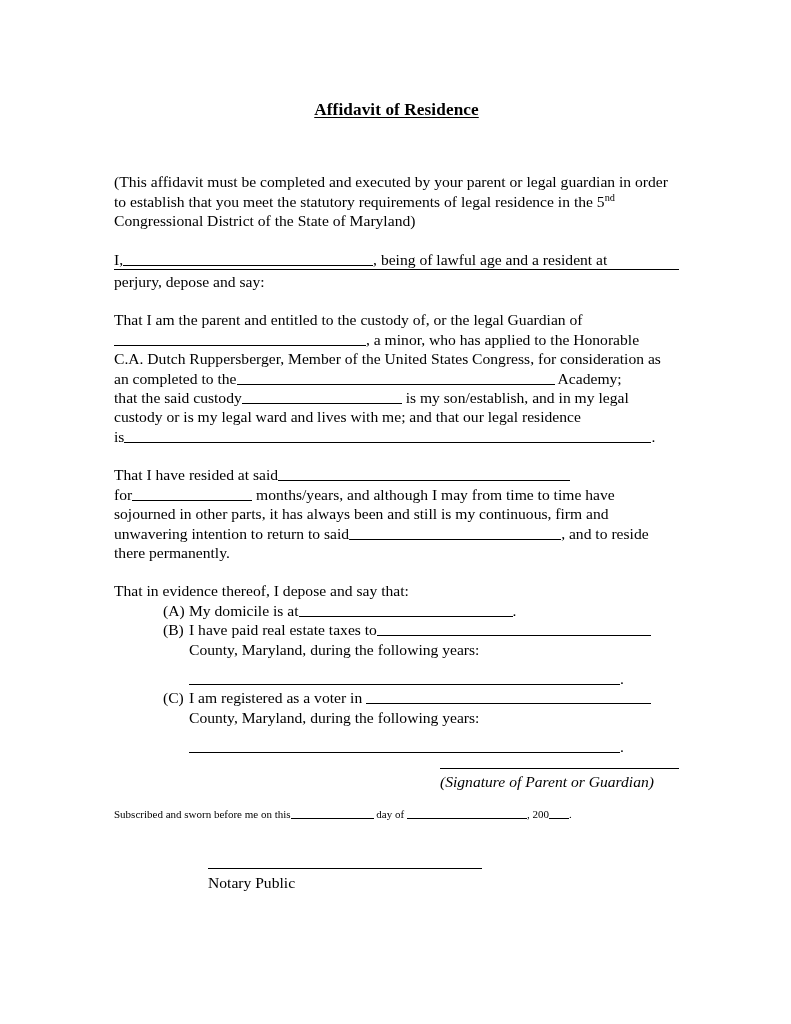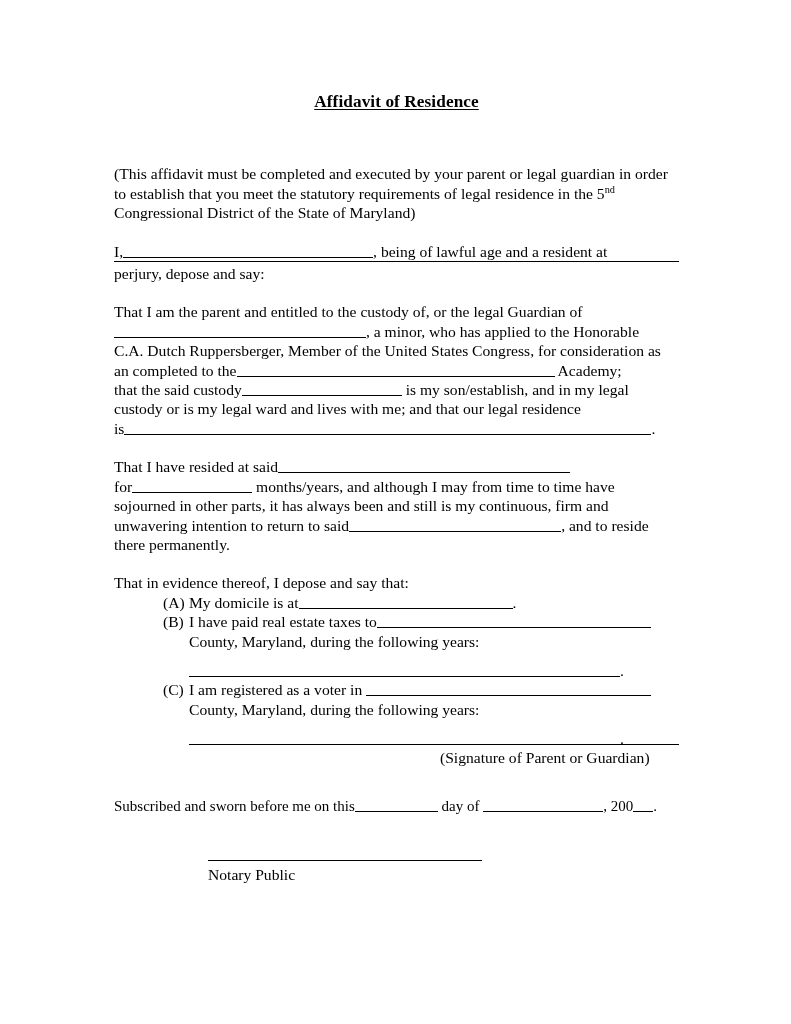--- a/index.html
+++ b/index.html
@@ -9,21 +9,21 @@
   }
   body {
     font-family: "Liberation Serif", "DejaVu Serif", serif;
     color: #000000;
   }
   .page {
     position: relative;
     width: 791px;
     height: 988px;
     background: #ffffff;
-    margin: 8px auto;
+    margin: 16px auto;
     overflow: hidden;
     box-sizing: border-box;
   }
   .doc-body {
     position: absolute;
     left: 114px;
     top: 84px;
     width: 565px;
     font-size: 15.6px;
     line-height: 19.4px;
@@ -84,39 +84,40 @@
     display: block;
     padding-left: 75px;
   }
   .lineonly {
     display: block;
     padding-left: 75px;
   }
   .sig-block {
     position: absolute;
     left: 440px;
-    top: 736px;
+    top: 752px;
     width: 239px;
+    font-style: italic;
   }
   .sig-line {
     border-bottom: 1.3px solid #000;
     width: 239px;
     height: 0;
   }
   .sig-caption {
     font-size: 15.6px;
     line-height: 19.4px;
     padding-top: 3px;
     white-space: nowrap;
   }
   .sworn-line {
     position: absolute;
     left: 114px;
     top: 789px;
-    font-size: 15px;
+    font-size: 11px;
     line-height: 19.4px;
     white-space: nowrap;
   }
   .notary-block {
     position: absolute;
     left: 208px;
     top: 852px;
     width: 274px;
   }
   .notary-line {

